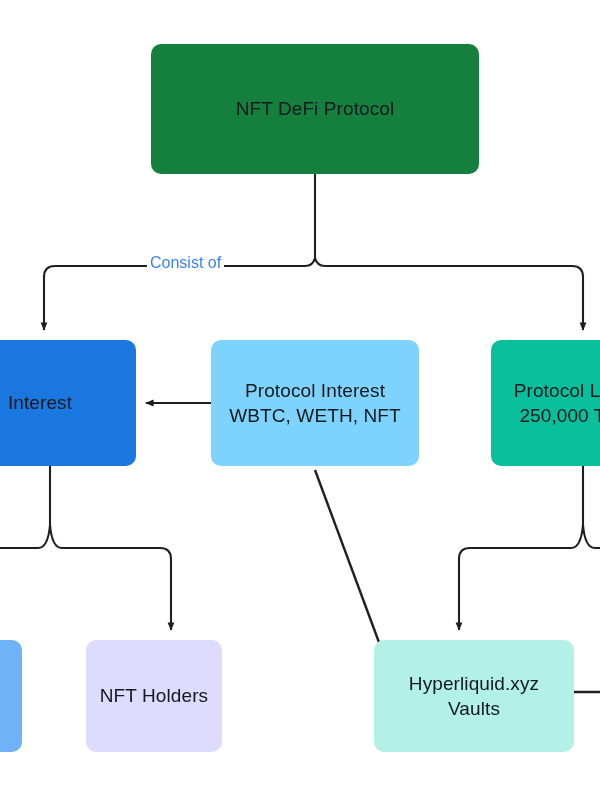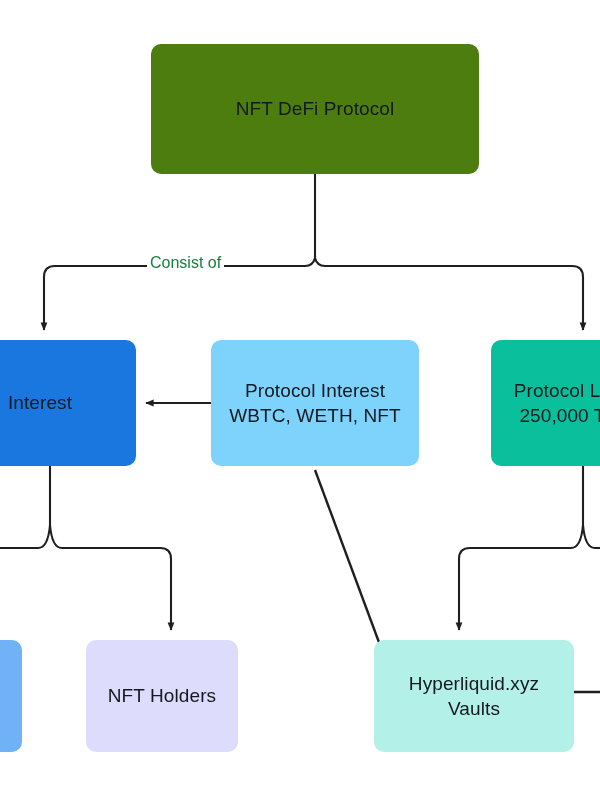--- a/index.html
+++ b/index.html
@@ -40,28 +40,28 @@
   .node-label {
     display: block;
     white-space: pre-line;
   }
   
   #node-root        { left: 151px; top: 44px;  width: 328px; height: 130px; }
   #node-treasury    { left: -56px; top: 340px; width: 192px; height: 126px; }
   #node-interest    { left: 211px; top: 340px; width: 208px; height: 126px; }
   #node-liquidity   { left: 491px; top: 340px; width: 192px; height: 126px; }
   #node-clipped-left{ left: -28px; top: 640px; width: 50px;  height: 112px; }
-  #node-holders     { left: 86px;  top: 640px; width: 152px; height: 112px; }
+  #node-holders     { left: 86px;  top: 640px; width: 136px; height: 112px; }
   #node-vaults      { left: 374px; top: 640px; width: 200px; height: 112px; }
 
   .edge-label {
     position: absolute;
     z-index: 3;
     font-size: 16px;
-    color: #15803d;
+    color: #3b82f6;
     background: #ffffff;
     padding: 0 3px;
     white-space: nowrap;
   }
   #edge-label-consist { left: 147px; top: 254px; }
 </style>
 </head>
 <body>
 
 <div id="canvas">
@@ -91,21 +91,21 @@
 
     <path d="M583,466 L583,525" fill="none" stroke="#1f1f1f" stroke-width="2.1"></path>
 
     <path d="M583,525 Q581,548 571,548 L470,548 Q459,548 459,559 L459,630" fill="none" stroke="#1f1f1f" stroke-width="2.1" marker-end="url(#arrowhead)"></path>
 
     <path d="M583,525 Q585,548 595,548 L612,548" fill="none" stroke="#1f1f1f" stroke-width="2.1"></path>
 
     <path d="M574,692 L610,692" fill="none" stroke="#1f1f1f" stroke-width="2.4"></path>
   </svg>
 
-  <div class="node" id="node-root" style="background:#4d7c0f;">
+  <div class="node" id="node-root" style="background:#15803d;">
     <span class="node-label">NFT DeFi Protocol</span>
   </div>
 
   <div class="node" id="node-treasury" style="background:#1a77e0;">
     <span class="node-label">Interest</span>
   </div>
 
   <div class="node" id="node-interest" style="background:#7dd3fc;">
     <span class="node-label">Protocol Interest
 WBTC, WETH, NFT</span>

